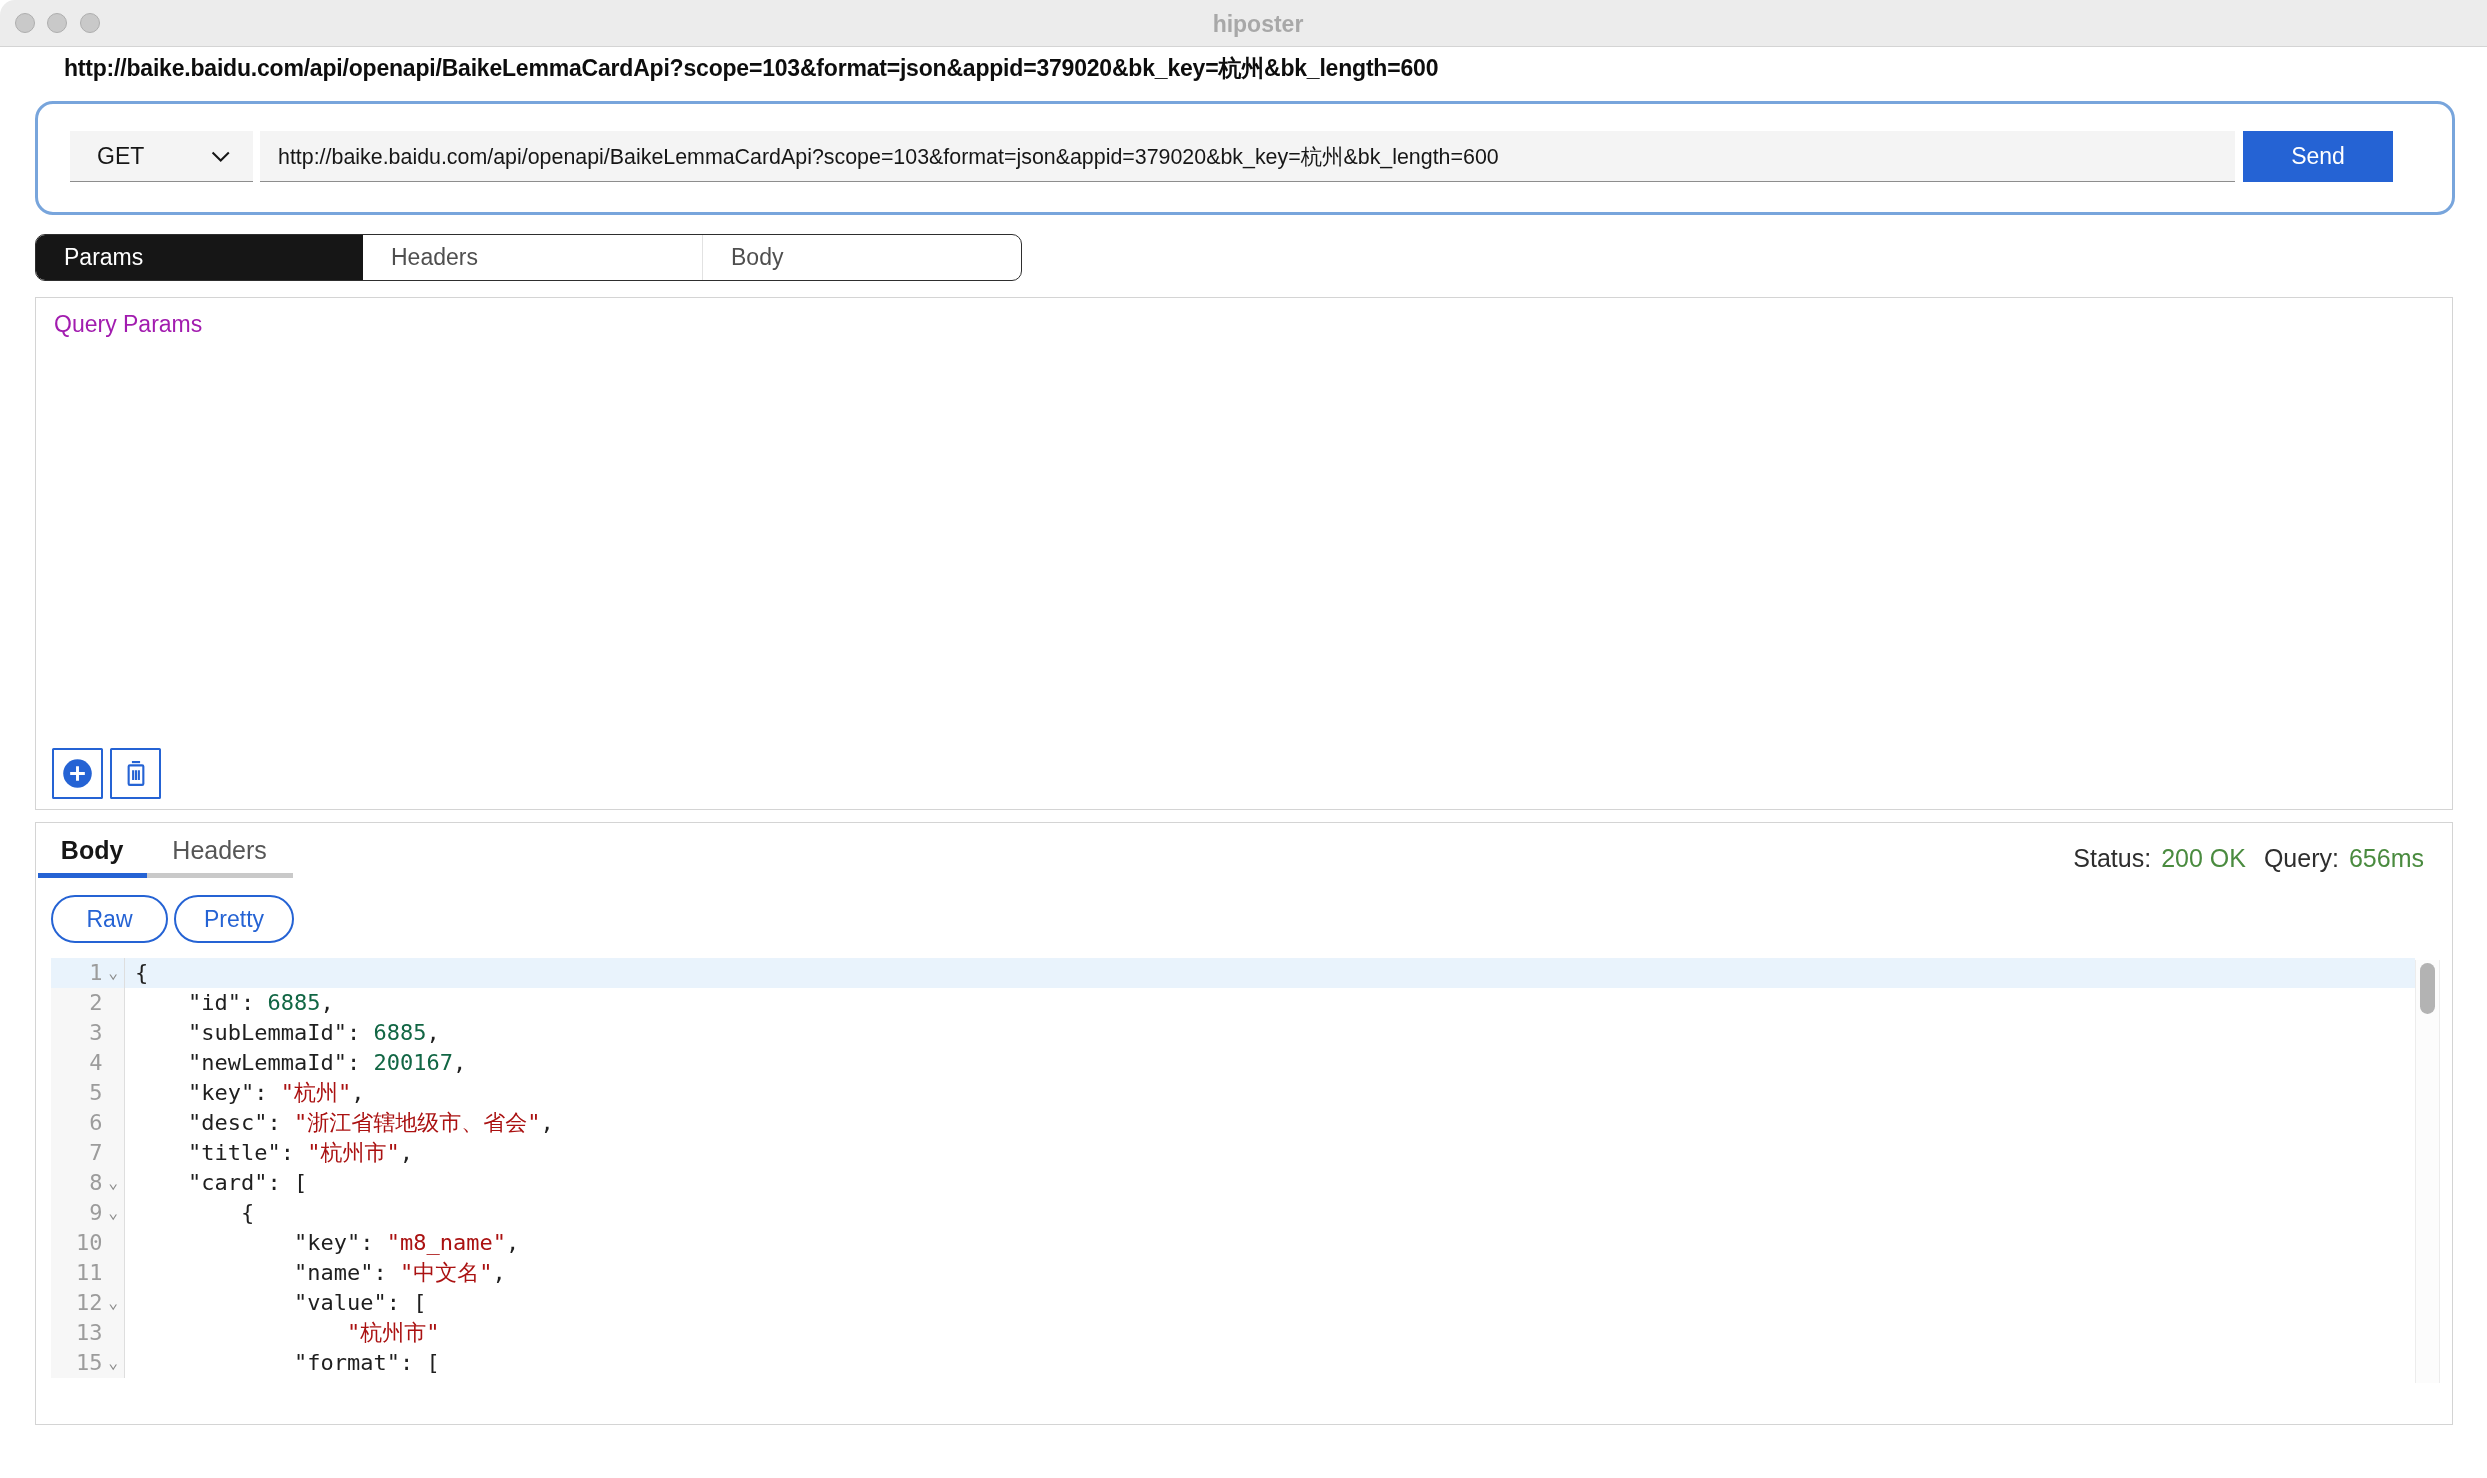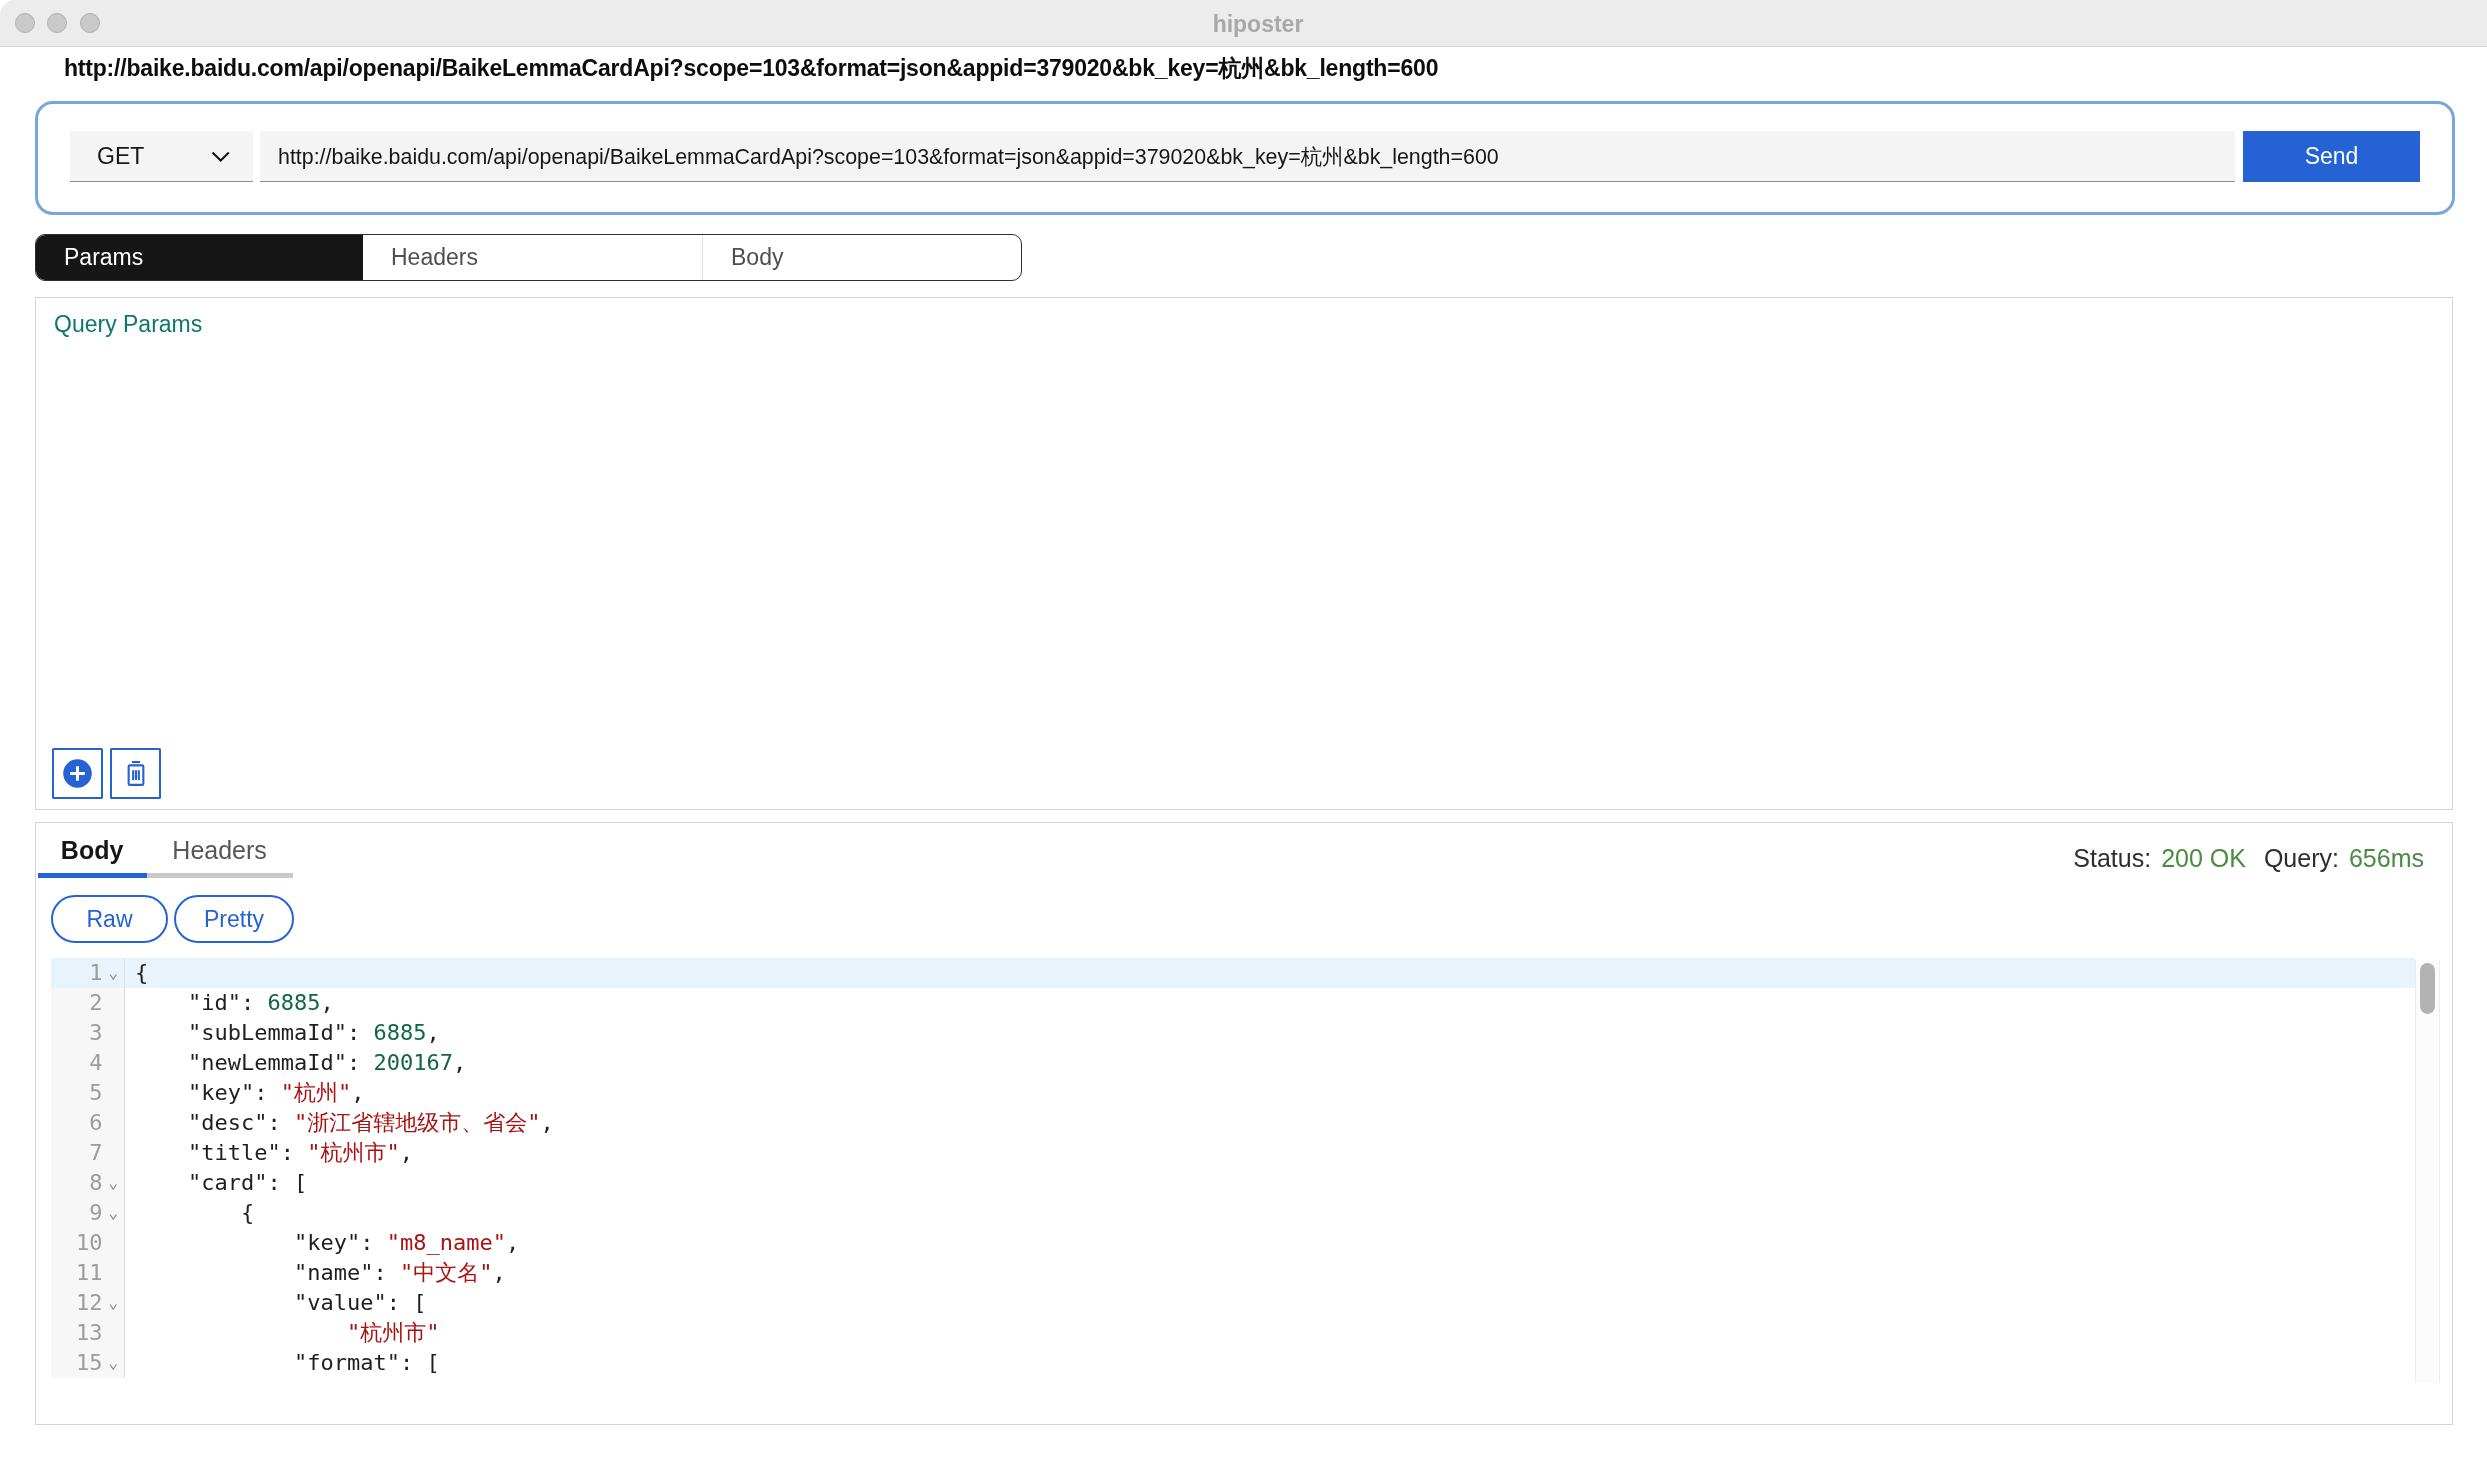--- a/index.html
+++ b/index.html
@@ -20,37 +20,37 @@
   
   .req-box{position:absolute;left:35px;top:101px;width:2420px;height:114px;border:3.3px solid #78a5dc;
     border-radius:18px;box-sizing:border-box;background:#fff;}
   .method{position:absolute;left:32px;top:27px;width:183px;height:51px;background:#f4f4f4;
     border-bottom:1.6px solid #8d8d8d;display:flex;align-items:center;justify-content:space-between;
     padding:0 21.4px 0 27px;box-sizing:border-box;cursor:pointer;}
   .method-label{font-size:23px;color:#161616;}
   .url-input{position:absolute;left:222px;top:27px;width:1975px;height:51px;background:#f4f4f4;
     border:none;border-bottom:1.6px solid #8d8d8d;font-size:21.4px;color:#161616;padding:0 18px;
     box-sizing:border-box;font-family:"Liberation Sans",sans-serif;outline:none;}
-  .send-btn{position:absolute;left:2205px;top:27px;width:177px;height:51px;background:#2563d4;color:#fff;
+  .send-btn{position:absolute;left:2205px;top:27px;width:150px;height:51px;background:#2563d4;color:#fff;
     font-size:23px;border:none;display:flex;align-items:center;justify-content:center;cursor:pointer;
     font-family:"Liberation Sans",sans-serif;}
 
   
   .req-tabs{position:absolute;left:35px;top:234px;width:987px;height:47px;border:1.6px solid #2e2e2e;
     border-radius:10px;display:flex;box-sizing:border-box;overflow:hidden;background:#fff;}
   .req-tab{display:flex;align-items:center;padding-left:28px;font-size:23px;color:#4f4f4f;
     box-sizing:border-box;cursor:pointer;}
   .req-tab.t-params{width:327px;background:#161616;color:#fff;}
   .req-tab.t-headers{width:339px;}
   .req-tab.t-body{flex:1;border-left:1.6px solid #e2e2e2;}
 
   
   .panel{position:absolute;left:35px;width:2418px;border:1.6px solid #d4d4d4;box-sizing:border-box;background:#fff;}
   .params-panel{top:297px;height:513px;}
-  .qp-title{position:absolute;left:18px;top:13px;font-size:23px;color:#0f766e;}
+  .qp-title{position:absolute;left:18px;top:13px;font-size:23px;color:#a21caf;}
   .qp-table{position:absolute;left:18px;top:49px;width:2382px;border:0.8px solid #d8d8d8;
     border-top:1.6px solid #c0c0c0;box-sizing:border-box;}
   .qp-row{display:flex;}
   .qp-row.hdr{height:48px;border-bottom:0.8px solid #d8d8d8;}
   .qp-row.inp{height:54px;}
   .qp-cell{flex:1;display:flex;align-items:center;padding-left:23px;box-sizing:border-box;min-width:0;}
   .qp-cell.c-key{border-right:0.8px solid #d8d8d8;}
   .qp-head{font-weight:bold;font-size:23px;color:#161616;}
   .qp-input{width:96%;border:none;outline:none;font-size:23px;color:#161616;
     font-family:"Liberation Sans",sans-serif;padding:0;background:transparent;}

